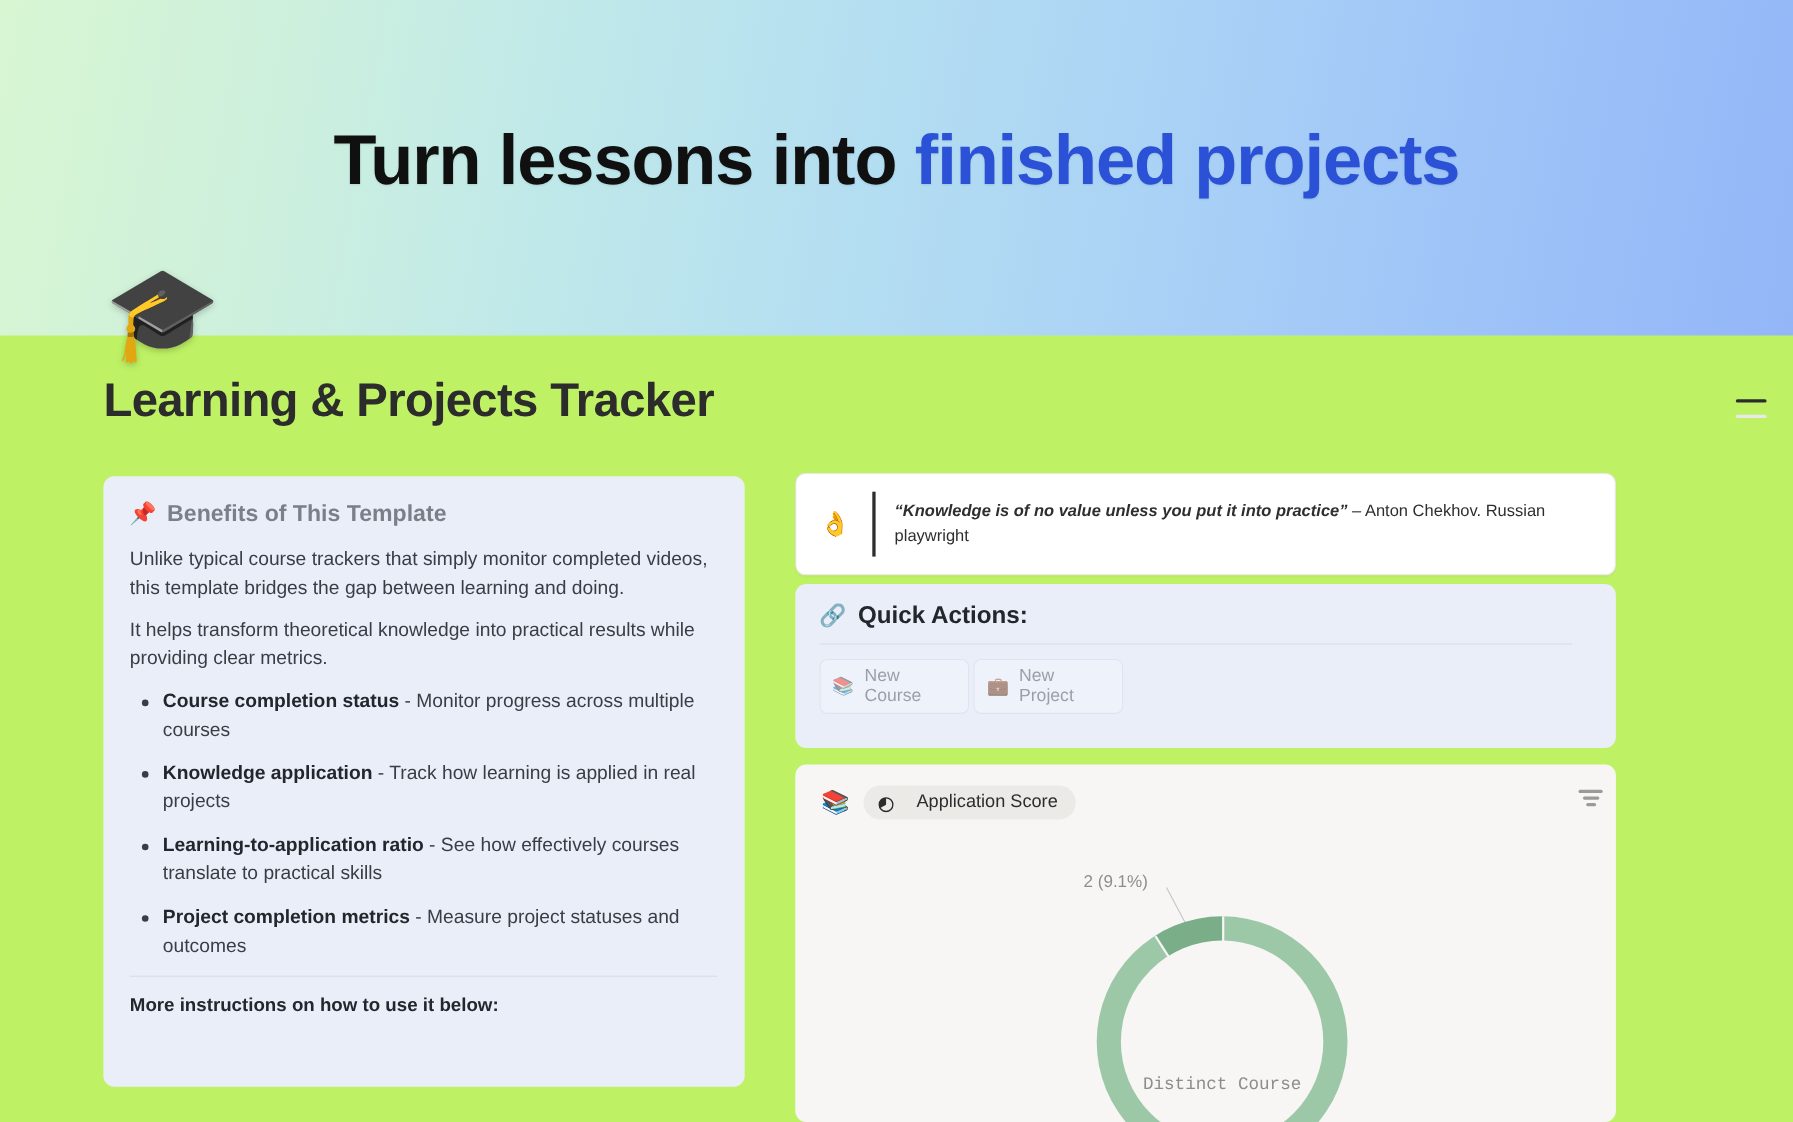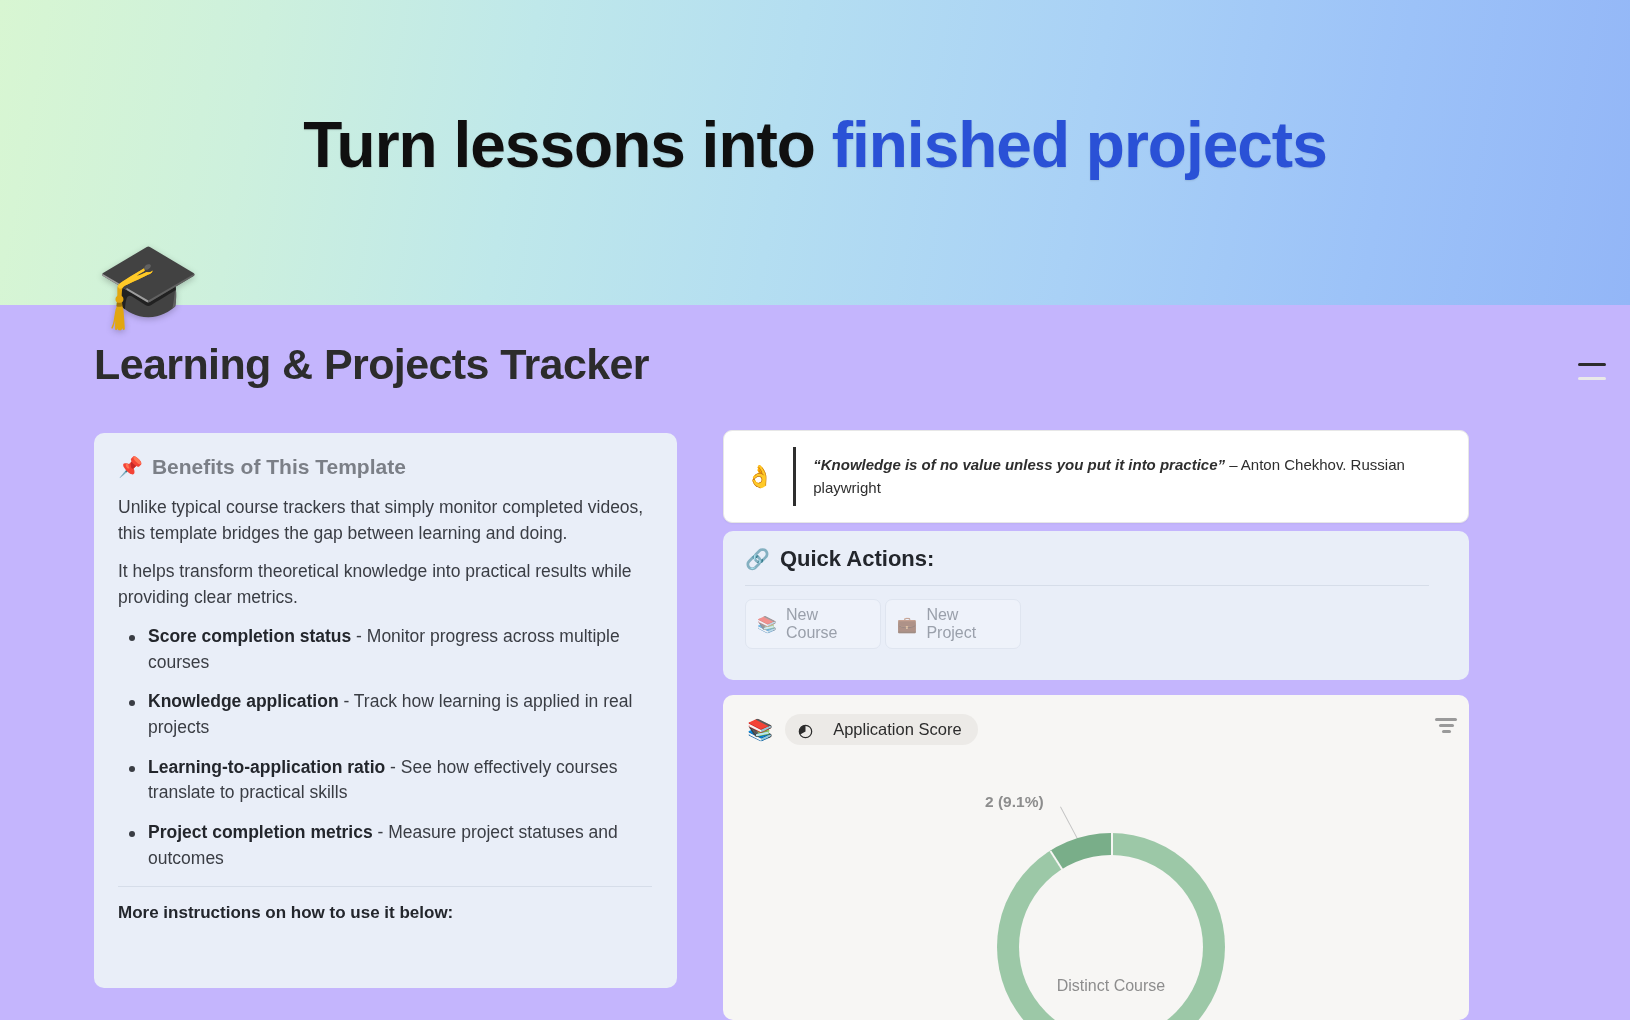--- a/index.html
+++ b/index.html
@@ -2,21 +2,21 @@
 <html><head>
 <meta charset="utf-8">
 <style>
   * { box-sizing: border-box; margin: 0; padding: 0; }
   html, body {
     width: 1630px; height: 1020px;
     background: #ffffff;
     font-family: "Liberation Sans", sans-serif;
     overflow: hidden;
   }
-  #page { position: relative; width: 1630px; height: 1020px; overflow: hidden; background: #c4b5fd; }
+  #page { position: relative; width: 1630px; height: 1020px; overflow: hidden; background: #bef264; }
 
   
   .banner {
     position: absolute; left: 0; top: 0; width: 1630px; height: 305px;
     background: linear-gradient(100deg, #d8f6d2 0%, #cdf0dd 16%, #bfe8ea 32%, #b4def1 48%, #a9d1f6 66%, #9cc2f8 84%, #93b6f7 100%);
   }
   .banner-text {
     position: absolute; left: 0; top: 108px; width: 1630px;
     text-align: center;
     font-size: 64px; font-weight: bold; letter-spacing: -1px;
@@ -129,21 +129,20 @@
   .filter-icon i:nth-child(1) { top: 1px; width: 22px; }
   .filter-icon i:nth-child(2) { top: 7px; width: 15px; left: 3.5px; }
   .filter-icon i:nth-child(3) { top: 13px; width: 9px; left: 6.5px; }
 
   .donut-wrap {
     position: absolute; left: 0; top: 60px; width: 746px; height: 265px;
   }
   .donut-label {
     position: absolute; left: 262px; top: 38px; font-size: 15.5px; color: #8d8d8d;
     white-space: nowrap;
-    font-weight: bold;
   }
   .donut-leader {
     position: absolute; left: 337px; top: 52px; width: 1px; height: 44px;
     background: #c4c4c4; transform: rotate(-28deg); transform-origin: top left;
   }
   .donut {
     position: absolute; left: 274px; top: 78px; width: 228px; height: 228px;
     border-radius: 50%;
     background: conic-gradient(from 0deg,
         #9cc8a7 0deg 0.001deg,
@@ -162,21 +161,21 @@
     position: absolute; left: 113.5px; top: 0; width: 2px; height: 24px;
     background: #f7f6f4; z-index: 3;
     transform-origin: 1px 114px; transform: rotate(-32.7deg);
   }
   .donut-center-value {
     position: absolute; left: 274px; top: 140px; width: 228px; text-align: center;
     font-size: 68px; font-weight: bold; color: #2b2b2b; letter-spacing: -1px; z-index: 4;
   }
   .donut-center-label {
     position: absolute; left: 274px; top: 222px; width: 228px; text-align: center;
-    font-size: 16px; color: #8d8d8d; z-index: 4;
+    font-size: 16px; color: #8d8d8d; z-index: 4; font-family: Liberation Mono, monospace;
   }
 </style>
 </head>
 <body>
 
 <div id="page">
 
   <div class="banner">
     <div class="banner-text">
       <span>Turn lessons into </span><span class="accent">finished projects</span>
@@ -191,21 +190,21 @@
   </div>
 
   <div class="benefits-card">
     <div class="benefits-title">
       <span class="pin">📌</span>
       <span>Benefits of This Template</span>
     </div>
     <p class="benefits-p">Unlike typical course trackers that simply monitor completed videos, this template bridges the gap between learning and doing.</p>
     <p class="benefits-p">It helps transform theoretical knowledge into practical results while providing clear metrics.</p>
     <ul class="benefits-list">
-      <li><b>Score completion status</b><span> - Monitor progress across multiple courses</span></li>
+      <li><b>Course completion status</b><span> - Monitor progress across multiple courses</span></li>
       <li><b>Knowledge application</b><span> - Track how learning is applied in real projects</span></li>
       <li><b>Learning-to-application ratio</b><span> - See how effectively courses translate to practical skills</span></li>
       <li><b>Project completion metrics</b><span> - Measure project statuses and outcomes</span></li>
     </ul>
     <div class="benefits-divider"></div>
     <div class="more-instructions">More instructions on how to use it below:</div>
 
   </div>
 
   <div class="quote-card">

